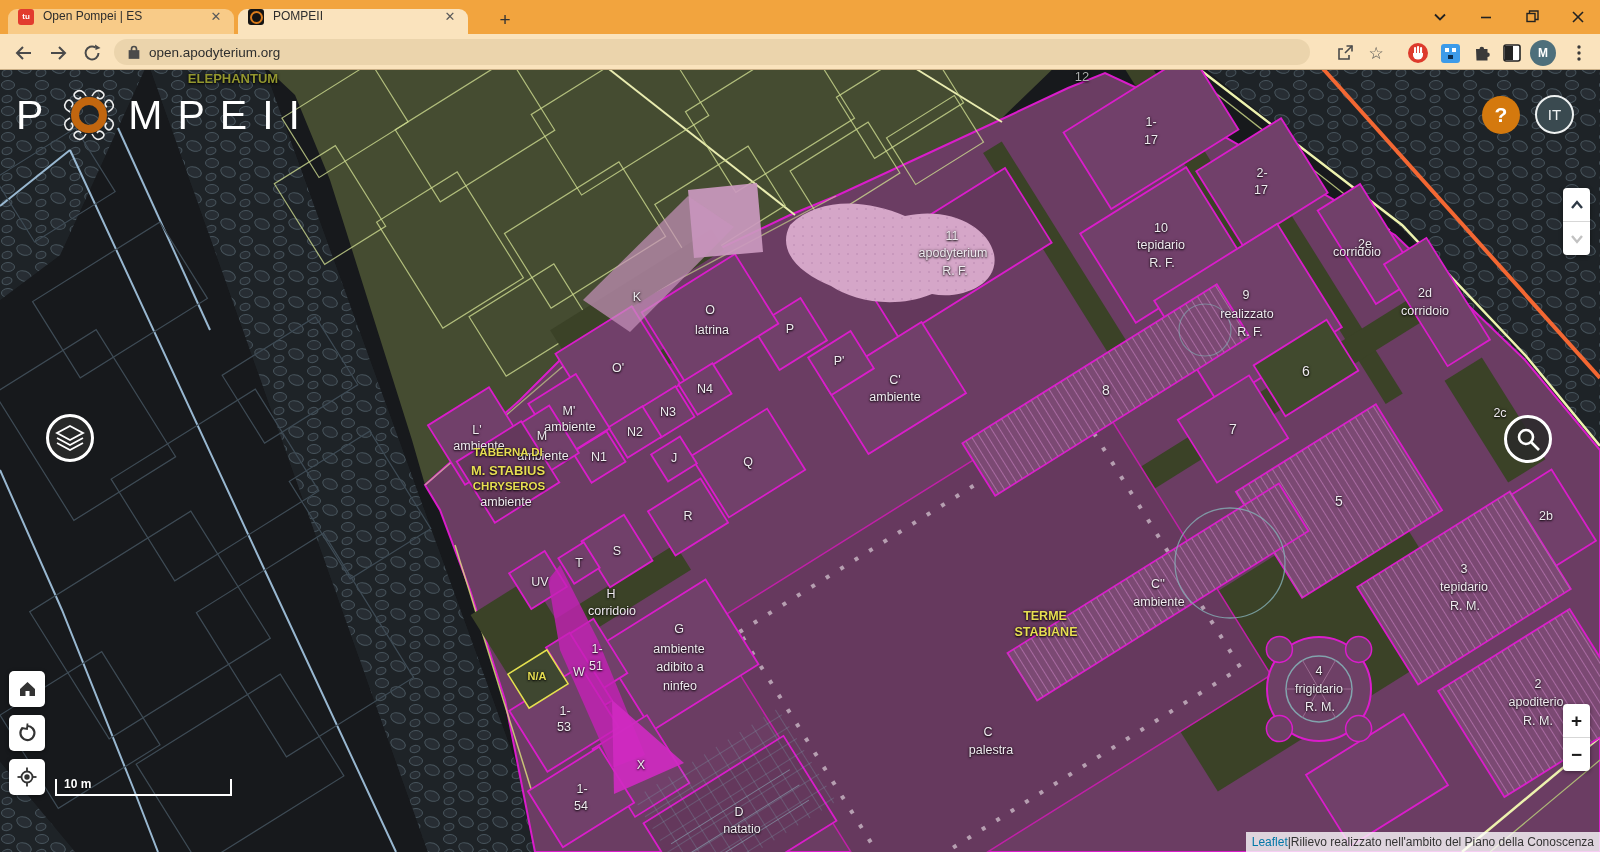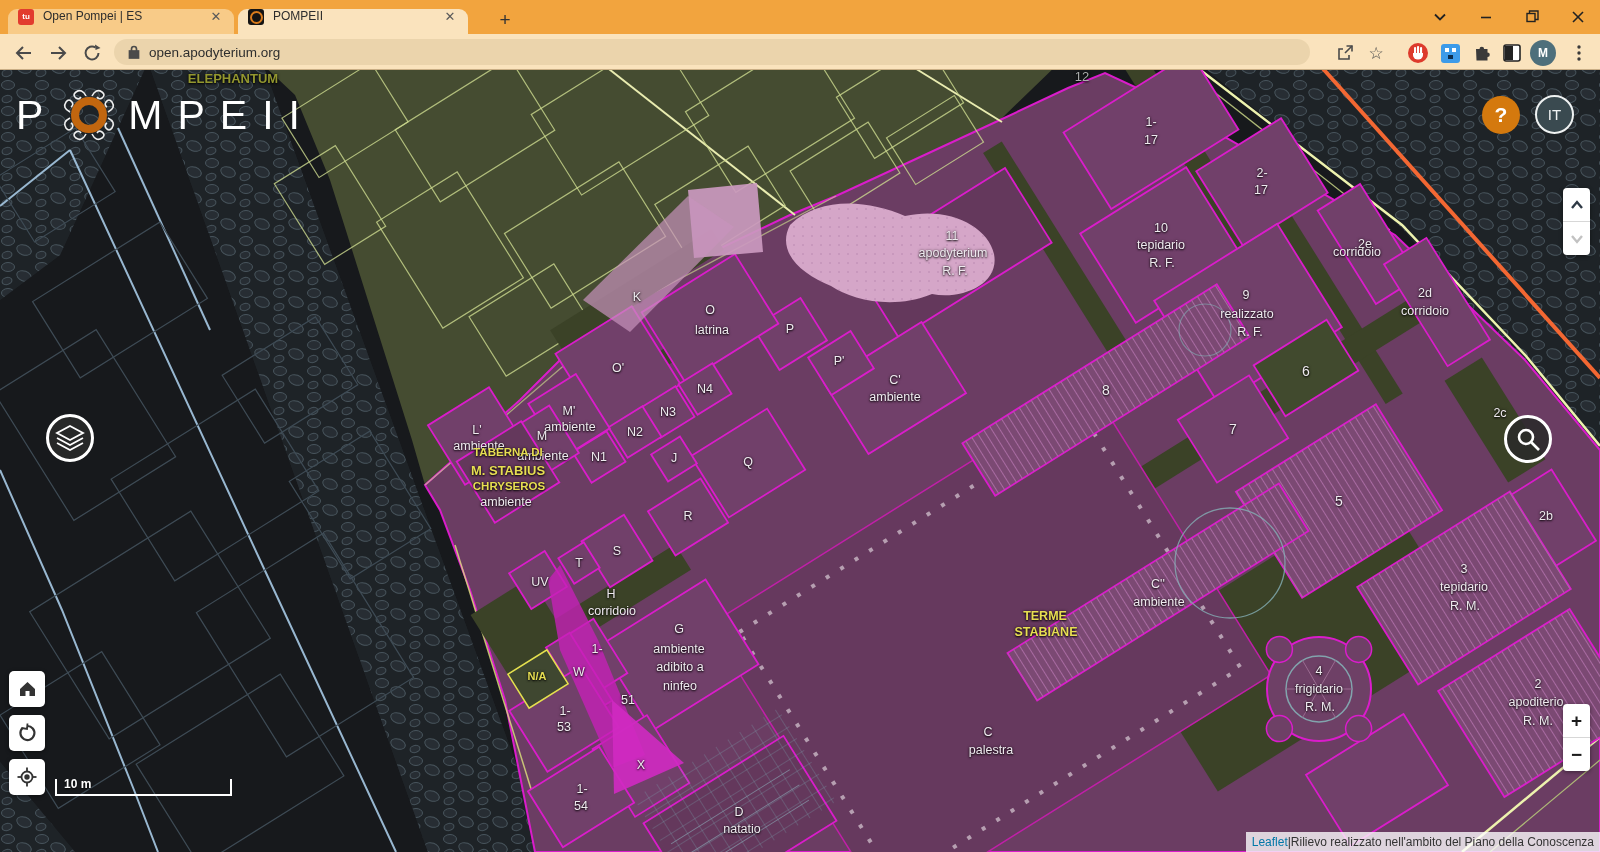--- a/index.html
+++ b/index.html
@@ -270,21 +270,21 @@
       <span class="mlab" style="left: 1319px; top: 689px;">frigidario</span>
       <span class="mlab" style="left: 1320px; top: 707px;">R. M.</span>
       <span class="mlab" style="left: 1538px; top: 684px;">2</span>
       <span class="mlab" style="left: 1536px; top: 702px;">apoditerio</span>
       <span class="mlab" style="left: 1538px; top: 721px;">R. M.</span>
       <span class="mlab" style="left: 679px; top: 629px;">G</span>
       <span class="mlab" style="left: 679px; top: 649px;">ambiente</span>
       <span class="mlab" style="left: 680px; top: 667px;">adibito a</span>
       <span class="mlab" style="left: 680px; top: 686px;">ninfeo</span>
       <span class="mlab" style="left: 597px; top: 649px;">1-</span>
-      <span class="mlab" style="left: 596px; top: 700px; margin-left: 32px;">51</span>
+      <span class="mlab" style="left: 596px; top: 666px;">51</span>
       <span class="mlab" style="left: 579px; top: 672px;">W</span>
       <span class="mlab y" style="left: 537px; top: 676px; font-size: 11px;">N/A</span>
       <span class="mlab" style="left: 565px; top: 711px;">1-</span>
       <span class="mlab" style="left: 564px; top: 727px;">53</span>
       <span class="mlab" style="left: 988px; top: 732px;">C</span>
       <span class="mlab" style="left: 991px; top: 750px;">palestra</span>
       <span class="mlab" style="left: 641px; top: 765px;">X</span>
       <span class="mlab" style="left: 582px; top: 789px;">1-</span>
       <span class="mlab" style="left: 581px; top: 806px;">54</span>
       <span class="mlab" style="left: 739px; top: 812px;">D</span>

